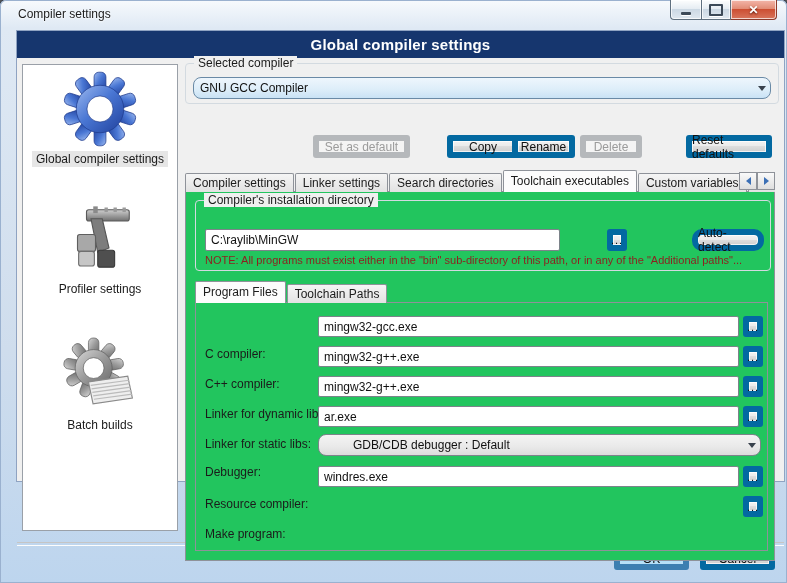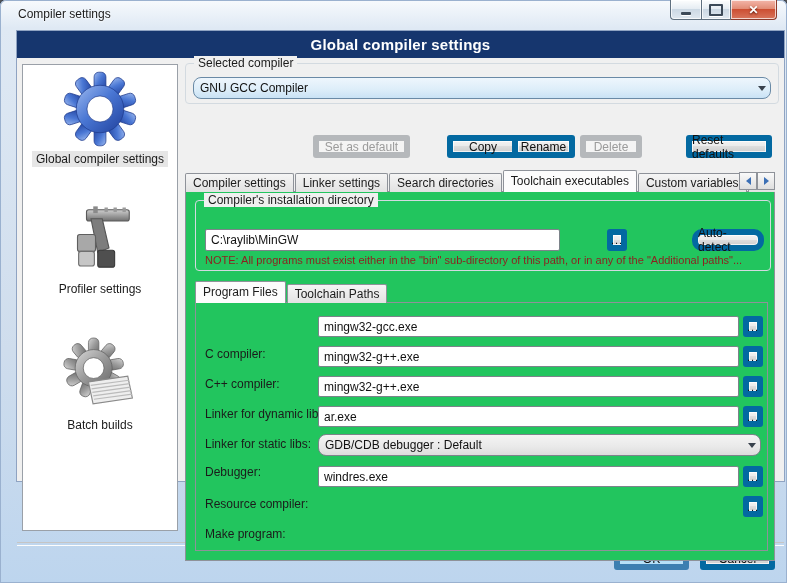--- a/index.html
+++ b/index.html
@@ -78,21 +78,21 @@
   .browse{width:20px;height:22px;margin-left:3px;flex:0 0 auto;font-size:11px;letter-spacing:1px;}
   .autodetect{width:72px;height:22px;margin-left:21px;flex:0 0 auto;border-radius:10px;}
   .note{position:absolute;left:9px;top:53px;right:4px;font-size:11px;color:#8f1f1f;white-space:nowrap;overflow:hidden;}
   
   .notebook2{position:absolute;top:88px;left:9px;right:6px;bottom:9px;}
   .notebook2 .tabstrip{padding-right:0;}
   .fieldrow{position:absolute;left:0;right:0;height:22px;}
   .fieldrow .flabel{position:absolute;left:9px;top:3px;font-size:12px;color:#1b1b1b;white-space:nowrap;margin-top:28px;}
   .fieldrow .textfield{position:absolute;left:122px;right:28px;top:0;height:21px;}
   .fieldrow .browse{position:absolute;right:4px;top:0;width:20px;height:21px;}
-  .fieldrow .combo{position:absolute;left:122px;right:6px;top:0;height:22px;}
+  .fieldrow .combo{position:absolute;left:122px;right:6px;top:0;height:22px;padding-left:28px;}
   
   .divider{position:absolute;left:0;right:0;top:511px;height:2px;border-top:1px solid #c5c5c5;border-bottom:1px solid #fdfdfd;}
   .footer{position:absolute;top:516px;right:9px;display:flex;gap:11px;}
   .footer .btn{width:75px;}
   .btn.default{border-color:#3c7fb1;background:linear-gradient(#eaf6fd,#d9f0fc 45%,#bee6fd 50%,#a7d9f5);
     box-shadow:inset 0 0 0 2px #b7e0f7;}
 </style>
 </head>
 <body>
 

